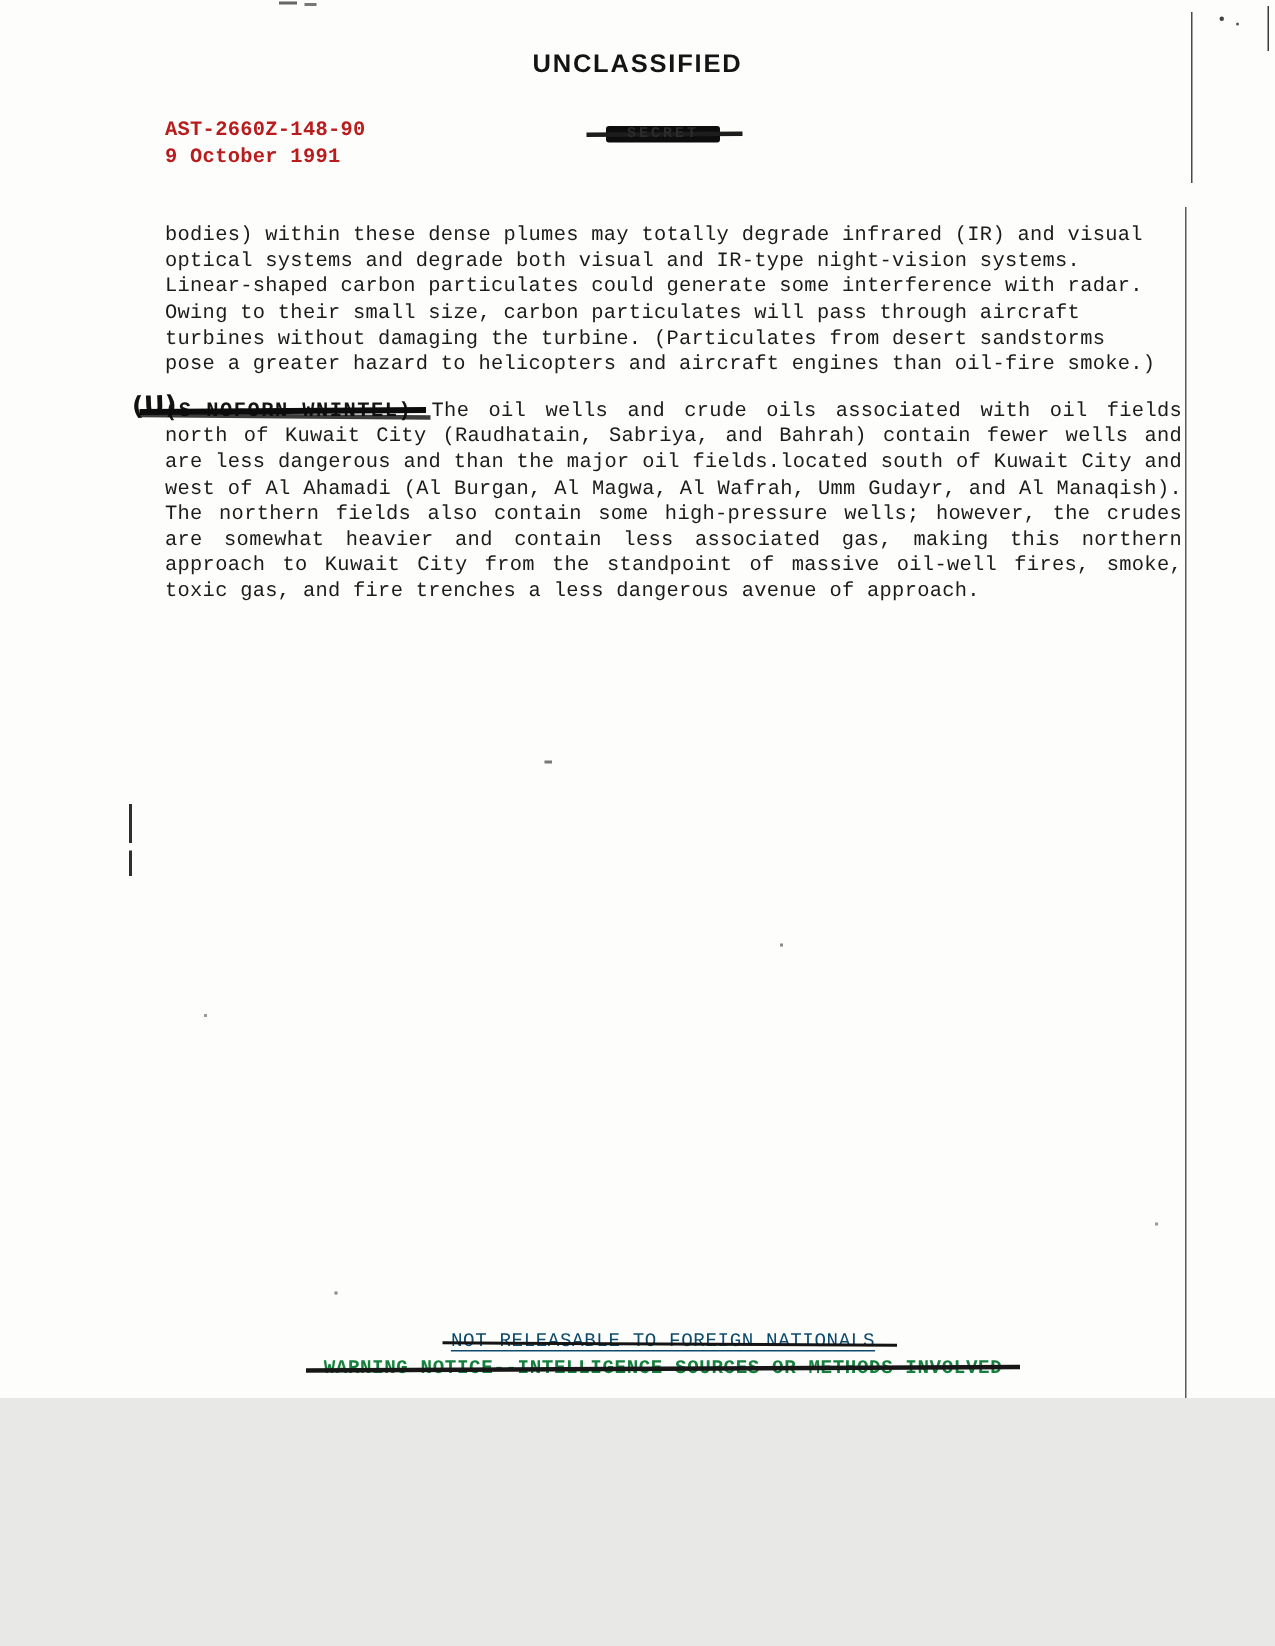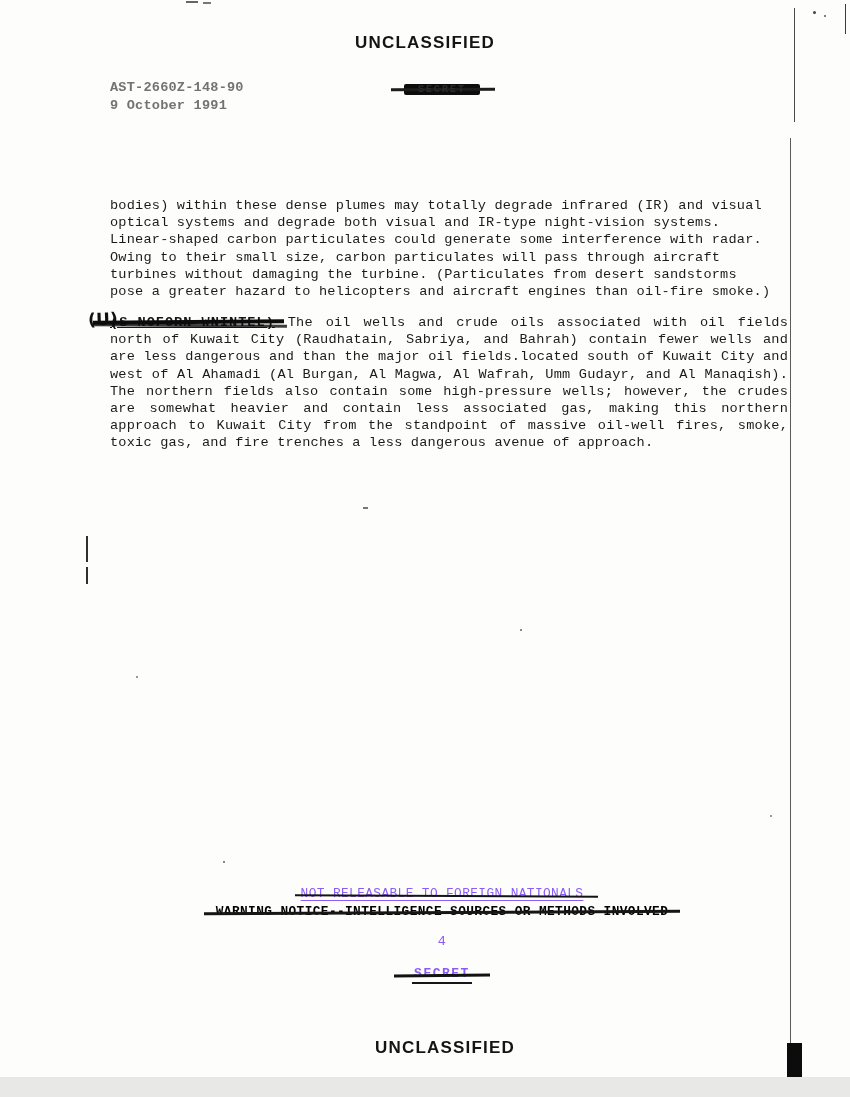--- a/index.html
+++ b/index.html
@@ -1,19 +1,19 @@
 <!DOCTYPE html>
 <html><head>
 <meta charset="utf-8">
 <style>
   html, body { margin: 0; padding: 0; background: #e8e8e6; }
   .page {
     position: relative;
     width: 850px;
-    height: 1077px;
+    height: 932px;
     background: #fdfdfc;
     overflow: hidden;
     font-family: "Liberation Mono", "DejaVu Sans Mono", monospace;
     color: #1b1b1b;
   }
 
   
   .banner {
     position: absolute;
     text-align: center;
@@ -28,21 +28,21 @@
 
   
   .doc-block {
     position: absolute;
     left: 110px;
     top: 79px;
     font-size: 13.6px;
     line-height: 18px;
     letter-spacing: 0.2px;
     font-weight: bold;
-    color: #737373;
+    color: #b91c1c;
     white-space: nowrap;
   }
 
   
   .secret-top {
     position: absolute;
     top: 84px;
     left: 404px;
     width: 76px;
     height: 11px;
@@ -72,21 +72,20 @@
 
   
   .para {
     position: absolute;
     left: 110px;
     width: 678px;
     font-size: 13.6px;
     line-height: 17.2px;
     letter-spacing: 0.2px;
     color: #1b1b1b;
-    margin-top: 48px;
   }
   .para1 { top: 149px; white-space: pre-line; }
   .para2 { top: 266px; text-align: justify; }
 
   .umark {
     position: absolute;
     left: -22px;
     top: -3px;
     font-family: "DejaVu Sans", sans-serif;
     font-size: 17px;
@@ -94,21 +93,20 @@
     color: #111;
     transform: rotate(-2deg);
   }
 
   .scribble {
     position: relative;
     font-weight: bold;
     letter-spacing: 1px;
     color: #151515;
     white-space: nowrap;
-    text-decoration: underline;
   }
   .scribble::after {
     content: "";
     position: absolute;
     left: -17px;
     right: -9px;
     top: 5px;
     height: 4px;
     background: #0c0c0c;
     transform: rotate(-0.4deg);
@@ -130,24 +128,24 @@
   }
 
   
   .center-line {
     position: absolute;
     left: 34px;
     width: 816px;
     text-align: center;
     font-size: 12.8px;
     letter-spacing: 0.4px;
-    color: #8b5cf6;
+    color: #0c4a6e;
   }
   .noforn { top: 886px; }
-  .warning { top: 904px; font-weight: bold; color: #000000; }
+  .warning { top: 904px; font-weight: bold; color: #15803d; }
 
   .strike-wrap { position: relative; display: inline-block; }
   .strike-a::after {
     content: "";
     position: absolute;
     left: -6px;
     right: -14px;
     top: 62%;
     height: 2px;
     background: #141414;

